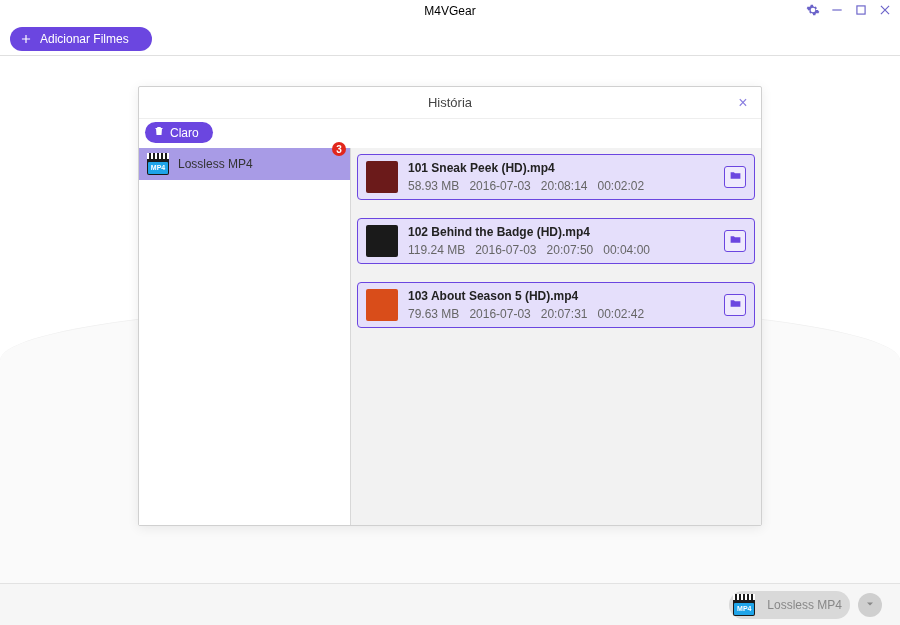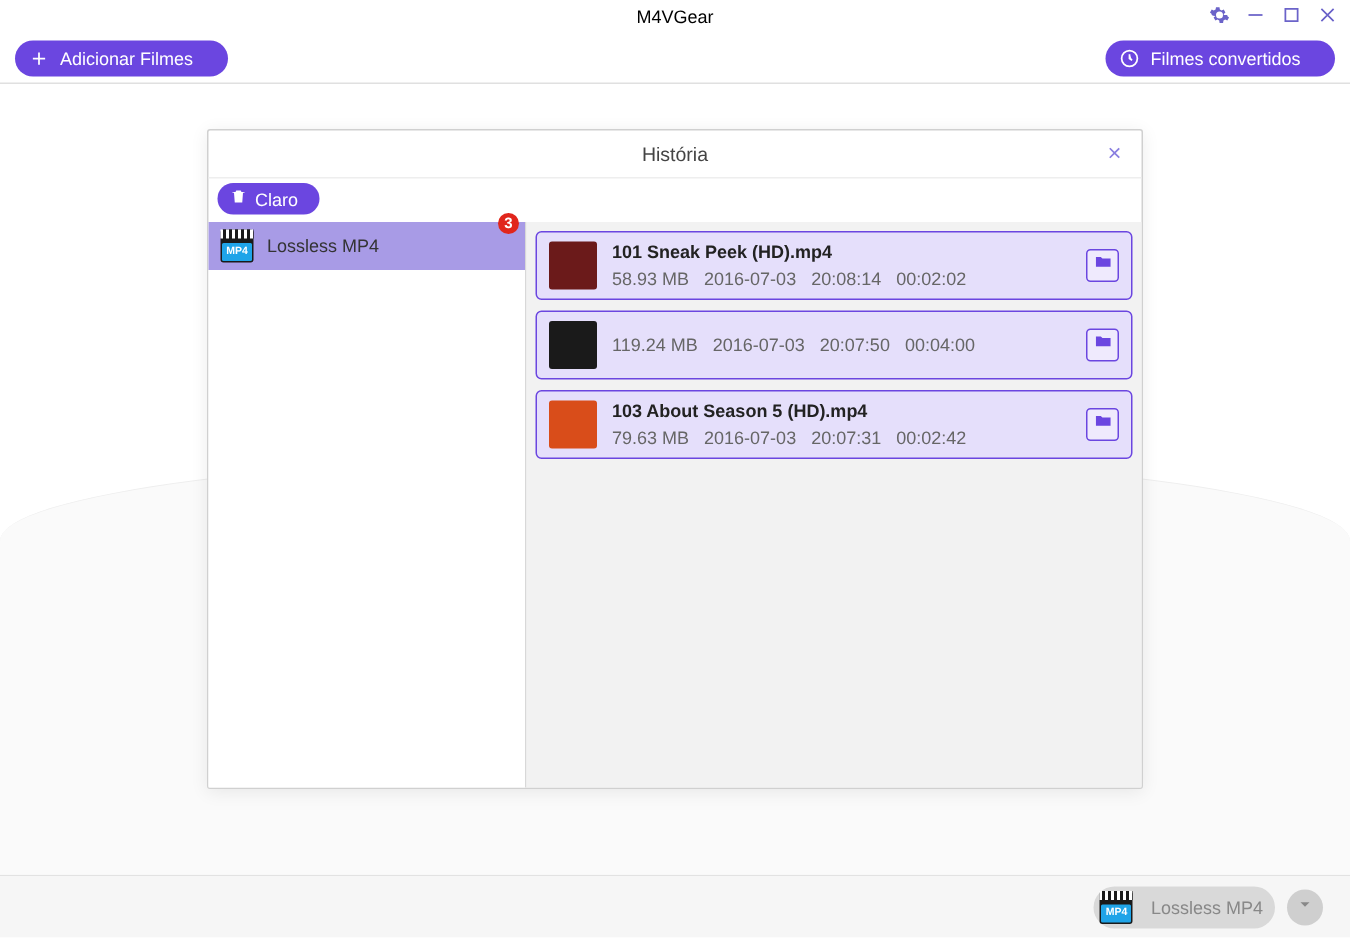--- a/index.html
+++ b/index.html
@@ -86,21 +86,21 @@
     background: #e1261c; color: #fff; border-radius: 7px; font-size: 10px;
     display: flex; align-items: center; justify-content: center; padding: 0 3px;
     font-weight: bold;
   }
 
   .list-col {
     flex: 1; background: #f2f2f2; padding: 6px; overflow: auto;
   }
   .file-card {
     background: #e5dffb; border: 1px solid #6b46e0; border-radius: 4px;
-    padding: 6px 8px; margin-bottom: 7px; display: flex; align-items: center; gap: 10px;
+    padding: 6px 8px; margin-bottom: 18px; display: flex; align-items: center; gap: 10px;
   }
   .thumb {
     width: 32px; height: 32px; border-radius: 2px; flex-shrink: 0;
     display: flex; align-items: center; justify-content: center; font-size: 9px; color: #fff; font-weight: bold;
   }
   .file-info { flex: 1; min-width: 0; }
   .file-title { font-size: 12px; font-weight: bold; color: #222; margin-bottom: 4px; }
   .file-meta { font-size: 12px; color: #666; display: flex; gap: 10px; }
   .folder-btn {
     width: 22px; height: 22px; border: 1px solid #6b46e0; border-radius: 3px;
@@ -156,29 +156,20 @@
 </div>
 
 <div class="toolbar">
   <button class="pill-btn">
     <span class="ic">
       <svg viewBox="0 0 24 24">
           <path d="M11 5h2v6h6v2h-6v6h-2v-6H5v-2h6z"></path>
         </svg>
     </span>
     <span>Adicionar Filmes</span>
-  </button>
-  <button class="pill-btn">
-    <span class="ic">
-      <svg viewBox="0 0 24 24">
-          <circle cx="12" cy="12" r="9" fill="none" stroke="#fff" stroke-width="2"></circle>
-          <path stroke="#fff" stroke-width="2" d="M12 7v5l3 2"></path>
-        </svg>
-    </span>
-    <span>Filmes convertidos</span>
   </button>
 </div>
 
 <div class="main-area">
   <div class="bg-curve"></div>
 
   <div class="dialog">
     <div class="dialog-header">
       <span>História</span>
       <span class="dialog-close">×</span>
@@ -226,20 +217,21 @@
               <svg viewBox="0 0 24 24">
                   <path d="M3 6h6l2 2h10v10H3z"></path>
                 </svg>
             </span>
           </div>
         </div>
 
         <div class="file-card">
           <div class="thumb" style="background:#1a1a1a;"></div>
           <div class="file-info">
+            <div class="file-title">102 Behind the Badge (HD).mp4</div>
             <div class="file-meta">
               <span>119.24 MB</span>
               <span>2016-07-03</span>
               <span>20:07:50</span>
               <span>00:04:00</span>
             </div>
           </div>
           <div class="folder-btn">
             <span>
               <svg viewBox="0 0 24 24">

